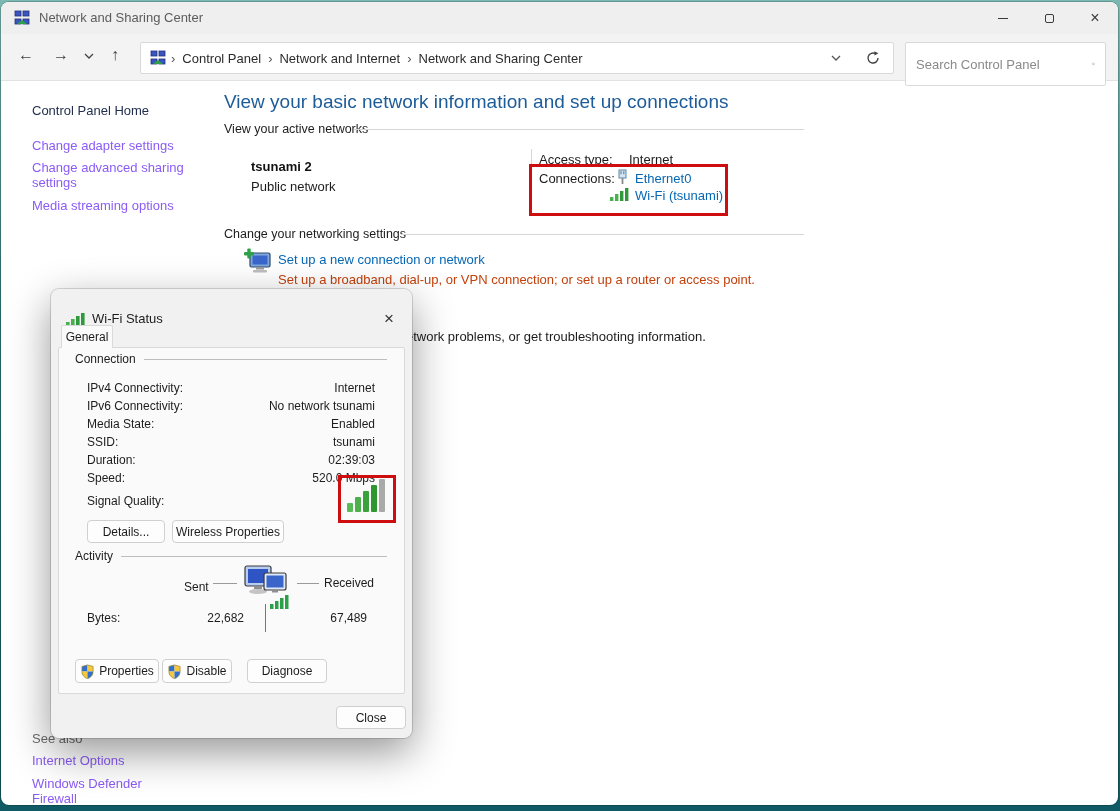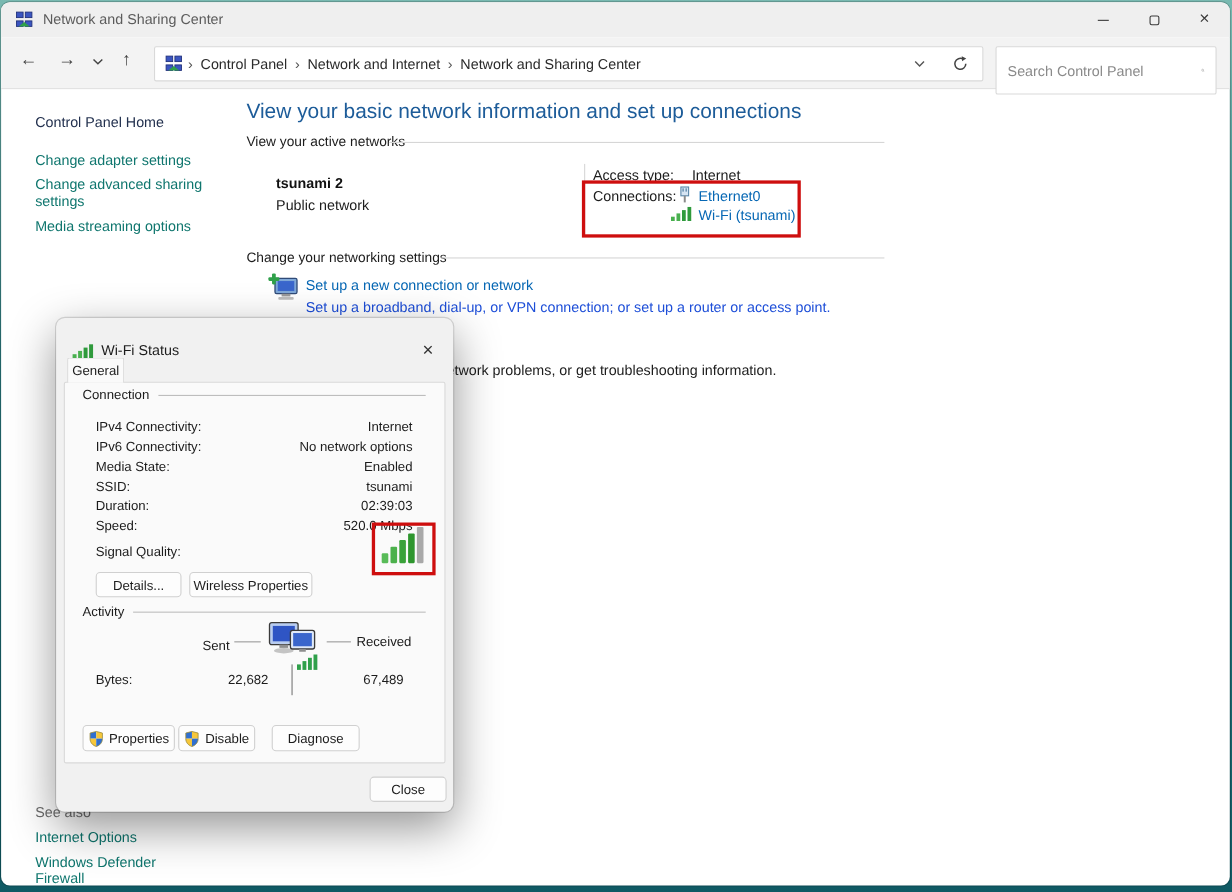--- a/index.html
+++ b/index.html
@@ -31,35 +31,35 @@
   .crumbsep { font-size:13px; color:#555; margin:0 5px; }
   .addr-right { margin-left:auto; display:flex; align-items:center; }
   .searchbox { position:absolute; left:904px; top:8px; width:201px; height:44px; background:#fff;
                border:1px solid #d9d9d9; border-radius:2px; display:flex; align-items:center; }
   .searchbox input { border:none; outline:none; flex:1; margin-left:10px; font-size:13px; color:#444;
                      font-family:"Liberation Sans",sans-serif; background:transparent; }
   .searchbox input::placeholder { color:#8a8a8a; }
 
   
   .side-home { position:absolute; left:31px; top:101px; font-size:13px; color:#22304e; }
-  .side-link { position:absolute; left:31px; width:158px; font-size:13px; color:#0f766e; line-height:15px; }
+  .side-link { position:absolute; left:31px; width:158px; font-size:13px; color:#8b5cf6; line-height:15px; }
   .see-also { position:absolute; left:31px; top:729px; font-size:13px; color:#6d6d6d; }
 
   
   .main-heading { position:absolute; left:223px; top:89px; font-size:19px; color:#1d5c99; }
   .section-label { position:absolute; font-size:12.5px; color:#1c1c1c; }
   .section-rule { position:absolute; height:1px; background:#d6d6d6; }
   .net-name { position:absolute; left:250px; top:157px; font-size:13px; font-weight:bold; color:#111; }
   .net-type { position:absolute; left:250px; top:177px; font-size:13px; color:#1c1c1c; }
   .vline { position:absolute; left:530px; top:147px; width:1px; height:66px; background:#d6d6d6; }
   .kv-label { position:absolute; left:538px; font-size:13px; color:#1c1c1c; }
   .kv-value { position:absolute; font-size:13px; color:#1c1c1c; }
   .link { color:#0667b4; }
   .setup-link { position:absolute; left:277px; top:250px; font-size:13px; color:#0667b4; }
-  .setup-desc { position:absolute; left:277px; top:270px; font-size:13px; color:#1d4ed8; }
+  .setup-desc { position:absolute; left:277px; top:270px; font-size:13px; color:#c2410c; }
   .troubleshoot-desc { position:absolute; left:277px; top:327px; font-size:13px; color:#1c1c1c; white-space:nowrap; }
 
   
   .redbox { position:absolute; border:3px solid #ce0e0e; z-index:40; }
 
   
   .dialog { position:absolute; left:50px; top:287px; width:361px; height:449px; background:#f1f1f1;
             border-radius:8px; z-index:30;
             box-shadow:0 14px 42px rgba(0,0,0,.42), 0 0 0 1px rgba(0,0,0,.14); }
   .dlg-titlebar { position:absolute; left:0; top:14px; right:0; height:32px; }
@@ -227,21 +227,21 @@
           <span class="grp-label">Connection</span>
           <div class="grp-line"></div>
         </div>
 
         <div class="dlg-row" style="top:33px;">
           <span>IPv4 Connectivity:</span>
           <span>Internet</span>
         </div>
         <div class="dlg-row" style="top:51px;">
           <span>IPv6 Connectivity:</span>
-          <span>No network options</span>
+          <span>No network tsunami</span>
         </div>
         <div class="dlg-row" style="top:87px;">
           <span>SSID:</span>
           <span>tsunami</span>
         </div>
         <div class="dlg-row" style="top:69px;">
           <span>Media State:</span>
           <span>Enabled</span>
         </div>
         <div class="dlg-row" style="top:105px;">

